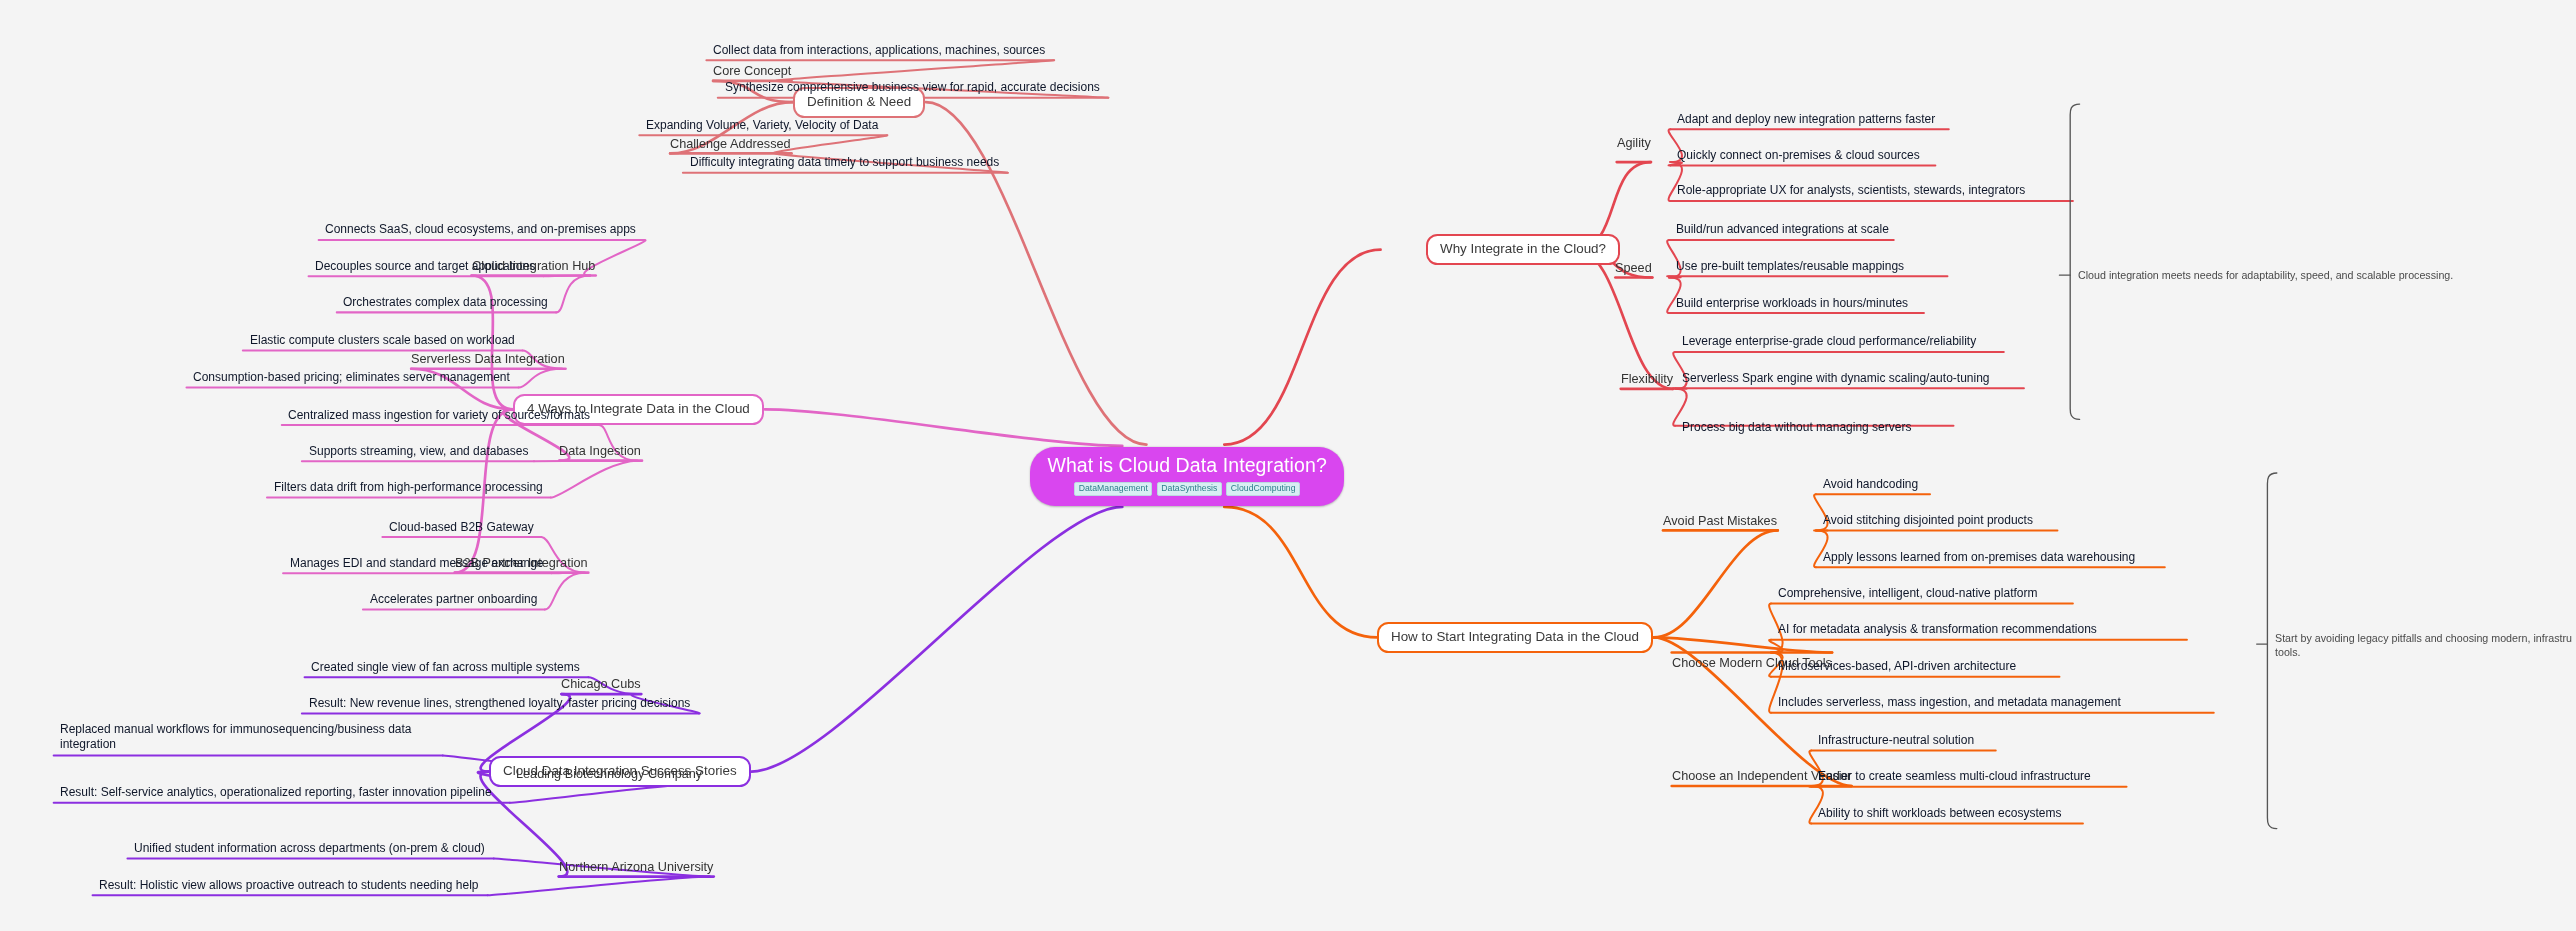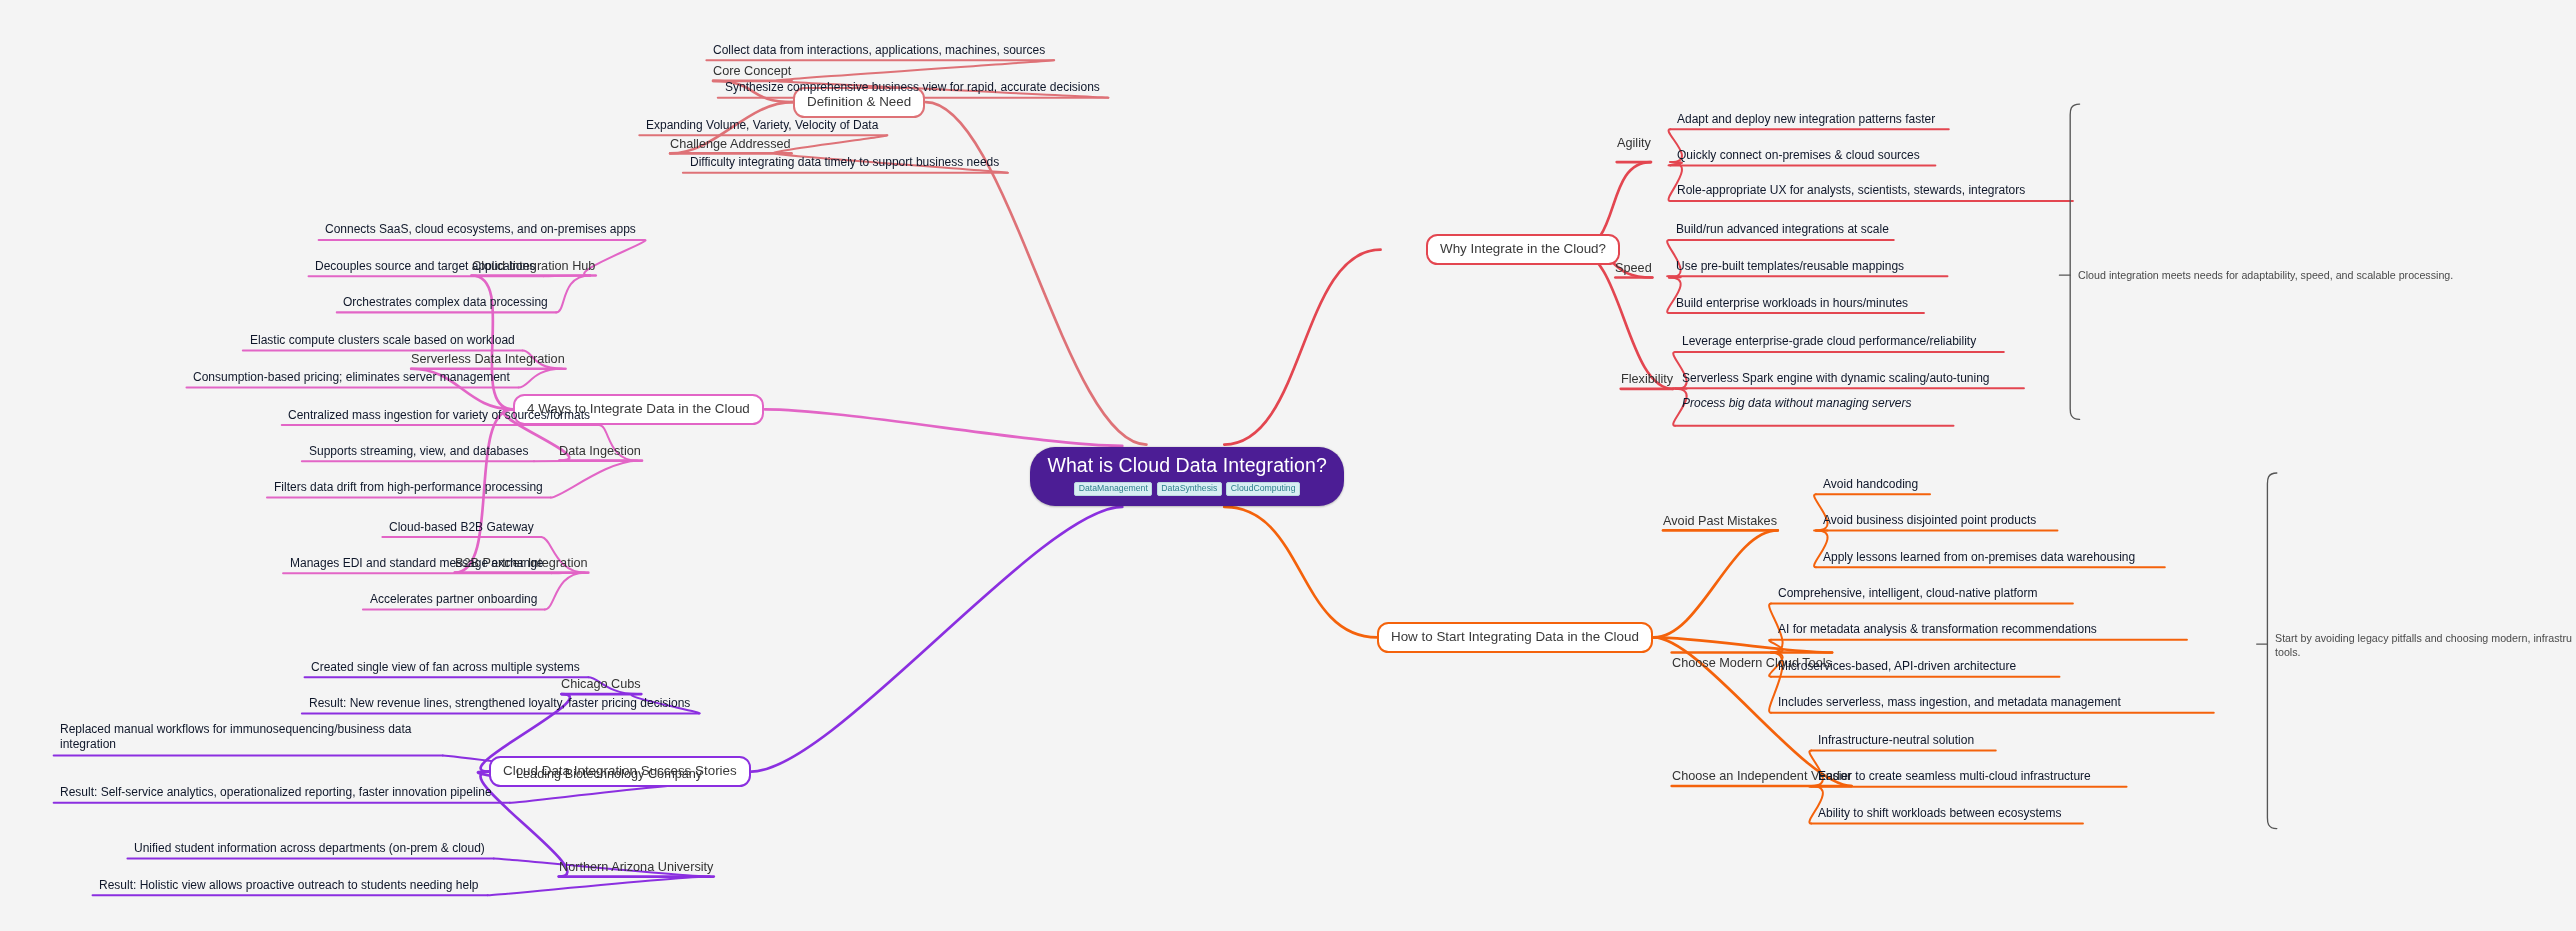--- a/index.html
+++ b/index.html
@@ -9,21 +9,21 @@
     font-family:"Liberation Sans", sans-serif;
     overflow:hidden;
     position:relative;
   }
   #stage{position:absolute;left:0;top:0;width:2576px;height:932px;}
   svg.links{position:absolute;left:0;top:0;width:2576px;height:932px;pointer-events:none;}
   .node{position:absolute;white-space:nowrap;}
 
   
   .root{
-    background:#4c1d95;
+    background:#d946ef;
     border-radius:25px;
     padding:8px 17.4px 9.4px 17.4px;
     text-align:left;
     box-shadow:0 0.7px 2px rgba(0,0,0,.25);
   }
   .root-title{
     color:#ffffff;
     font-size:19.5px;
     letter-spacing:0.1px;
     line-height:1.12;
@@ -248,25 +248,25 @@
       <div class="node lvl3" style="left: 1677px; top: 112px;"><span>Adapt and deploy new integration patterns faster</span></div>
       <div class="node lvl3" style="left: 1677px; top: 148px;"><span>Quickly connect on-premises &amp; cloud sources</span></div>
       <div class="node lvl3" style="left: 1677px; top: 183px;"><span>Role-appropriate UX for analysts, scientists, stewards, integrators</span></div>
       <div class="node lvl2" style="left: 1615px; top: 261px;"><span>Speed</span></div>
       <div class="node lvl3" style="left: 1676px; top: 222px;"><span>Build/run advanced integrations at scale</span></div>
       <div class="node lvl3" style="left: 1676px; top: 259px;"><span>Use pre-built templates/reusable mappings</span></div>
       <div class="node lvl3" style="left: 1676px; top: 296px;"><span>Build enterprise workloads in hours/minutes</span></div>
       <div class="node lvl2" style="left: 1621px; top: 372px;"><span>Flexibility</span></div>
       <div class="node lvl3" style="left: 1682px; top: 334px;"><span>Leverage enterprise-grade cloud performance/reliability</span></div>
       <div class="node lvl3" style="left: 1682px; top: 371px;"><span>Serverless Spark engine with dynamic scaling/auto-tuning</span></div>
-      <div class="node lvl3" style="left: 1682px; top: 396px; font-style: italic;"><span>Process big data without managing servers</span></div>
+      <div class="node lvl3" style="left: 1682px; top: 420px;"><span>Process big data without managing servers</span></div>
       <div class="node lvl1 c-orange" style="left: 1377px; top: 622px;"><span>How to Start Integrating Data in the Cloud</span></div>
       <div class="node lvl2" style="left: 1663px; top: 514px;"><span>Avoid Past Mistakes</span></div>
       <div class="node lvl3" style="left: 1823px; top: 477px;"><span>Avoid handcoding</span></div>
-      <div class="node lvl3" style="left: 1823px; top: 513px;"><span>Avoid business disjointed point products</span></div>
+      <div class="node lvl3" style="left: 1823px; top: 513px;"><span>Avoid stitching disjointed point products</span></div>
       <div class="node lvl3" style="left: 1823px; top: 550px;"><span>Apply lessons learned from on-premises data warehousing</span></div>
       <div class="node lvl2" style="left: 1672px; top: 636px; margin-top: 20px;"><span>Choose Modern Cloud Tools</span></div>
       <div class="node lvl3" style="left: 1778px; top: 586px;"><span>Comprehensive, intelligent, cloud-native platform</span></div>
       <div class="node lvl3" style="left: 1778px; top: 622px;"><span>AI for metadata analysis &amp; transformation recommendations</span></div>
       <div class="node lvl3" style="left: 1778px; top: 659px;"><span>Microservices-based, API-driven architecture</span></div>
       <div class="node lvl3" style="left: 1778px; top: 695px;"><span>Includes serverless, mass ingestion, and metadata management</span></div>
       <div class="node lvl2" style="left: 1672px; top: 769px;"><span>Choose an Independent Vendor</span></div>
       <div class="node lvl3" style="left: 1818px; top: 733px;"><span>Infrastructure-neutral solution</span></div>
       <div class="node lvl3" style="left: 1818px; top: 769px;"><span>Easier to create seamless multi-cloud infrastructure</span></div>
       <div class="node lvl3" style="left: 1818px; top: 806px;"><span>Ability to shift workloads between ecosystems</span></div>

